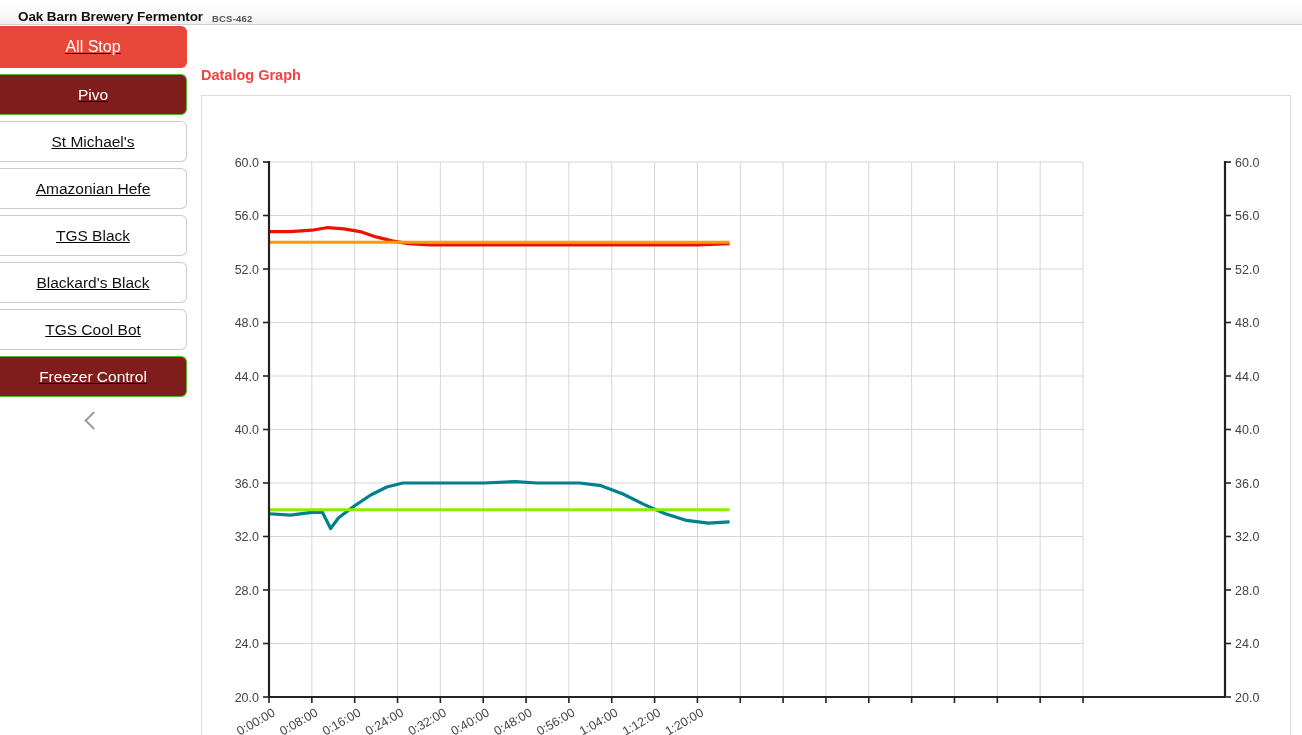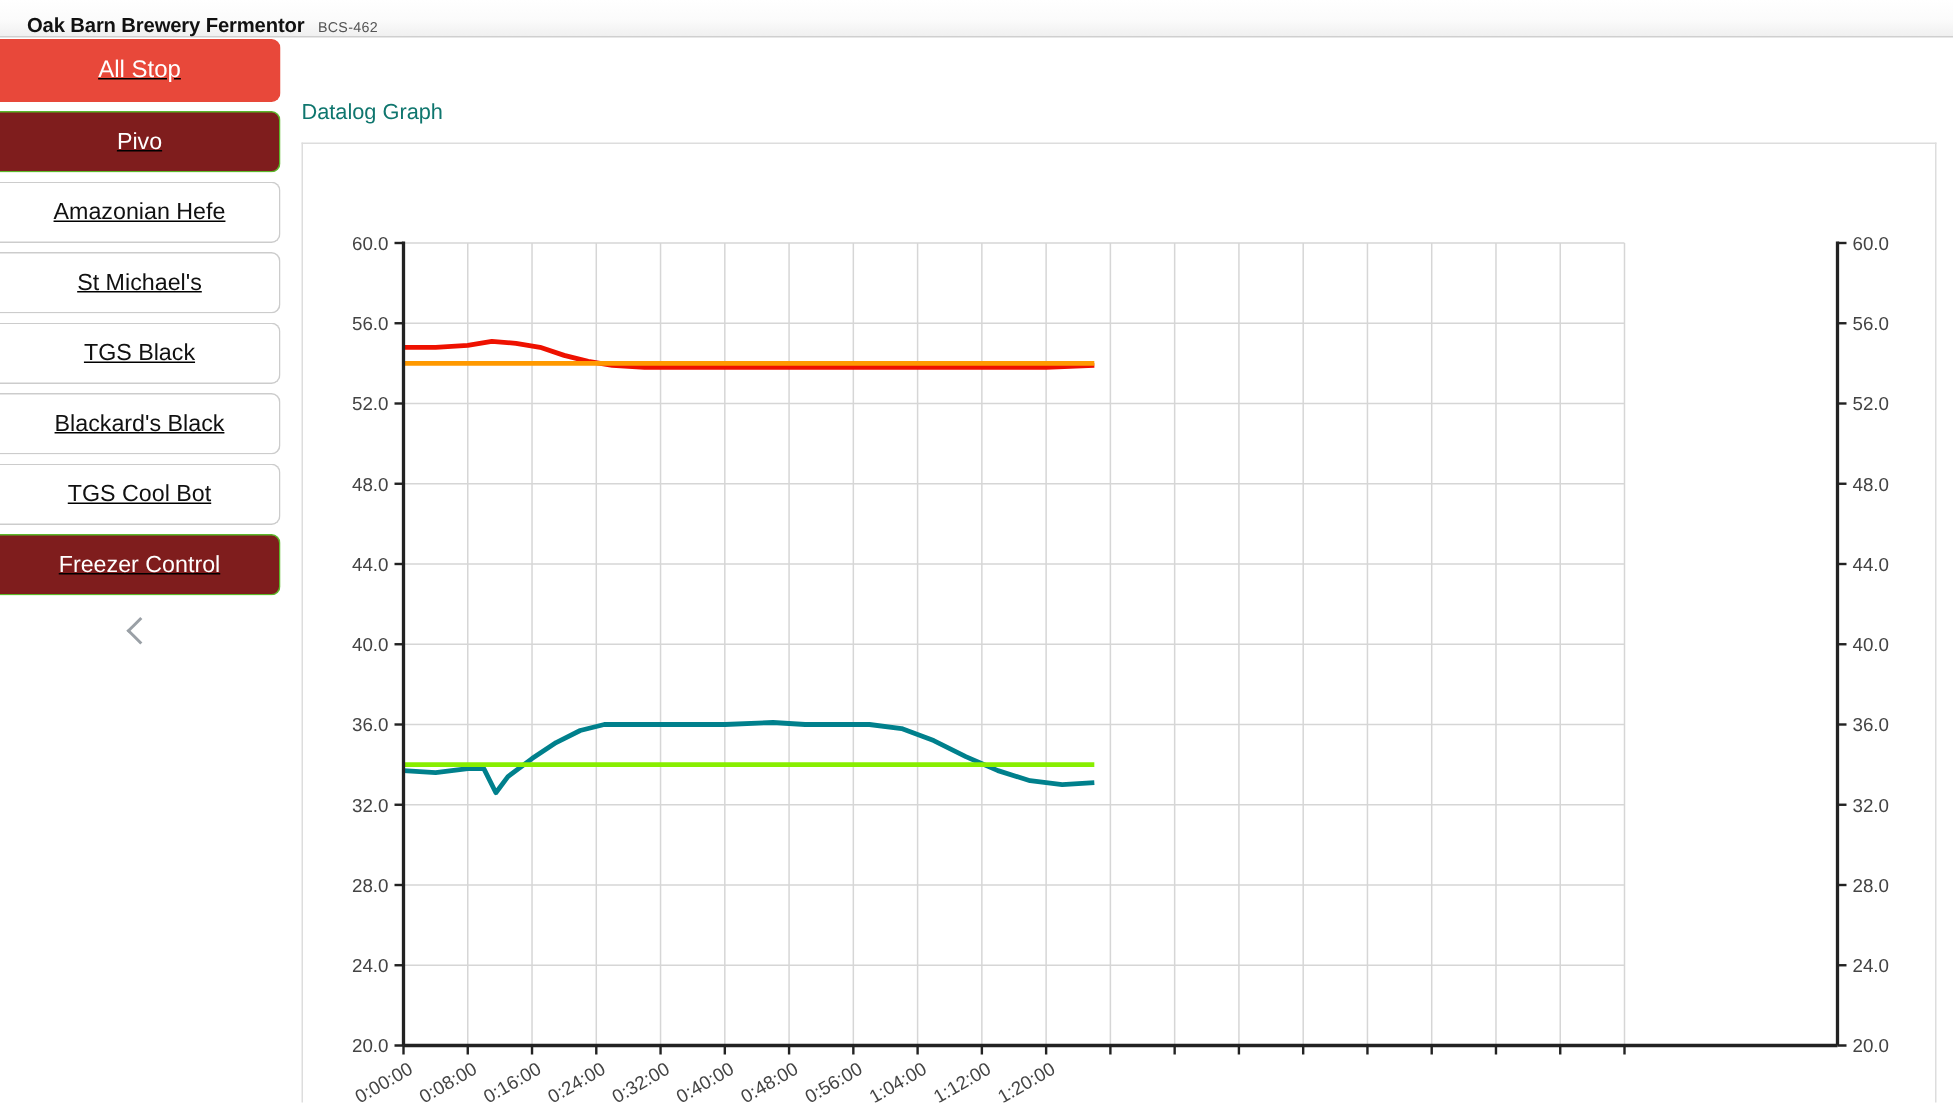--- a/index.html
+++ b/index.html
@@ -29,21 +29,21 @@
   }
   .app-title {
     font-size: 13.5px;
     font-weight: bold;
     color: #111111;
     margin-left: 18px;
     letter-spacing: -0.1px;
   }
   .app-model {
     font-size: 9.5px;
-    font-weight: normal;
+    font-weight: bold;
     color: #555555;
     margin-left: 9px;
     letter-spacing: 0.2px;
   }
 
   
   .sidebar {
     position: absolute;
     left: 0; top: 26px;
     width: 187px;
@@ -100,22 +100,22 @@
   }
 
   
   .main {
     position: absolute;
     left: 199px; top: 26px;
     right: 0; bottom: 0;
   }
   .panel-title {
     font-size: 14.5px;
-    font-weight: normal;
-    color: #0f766e;
+    font-weight: bold;
+    color: #ef4444;
     margin: 41px 0 0 2px;
   }
   .card {
     position: absolute;
     left: 2px;
     top: 69px;
     width: 1090px;
     height: 648px;
     border: 1px solid #dddddd;
     border-bottom: none;
@@ -147,22 +147,22 @@
 <body>
 
 <div class="titlebar">
   <span class="app-title">Oak Barn Brewery Fermentor</span>
   <span class="app-model">BCS-462</span>
 </div>
 
 <div class="sidebar" id="sidebar-root">
     <button class="side-btn stop">All Stop</button>
     <button class="side-btn active">Pivo</button>
+    <button class="side-btn">St Michael's</button>
     <button class="side-btn">Amazonian Hefe</button>
-    <button class="side-btn">St Michael's</button>
     <button class="side-btn">TGS Black</button>
     <button class="side-btn">Blackard's Black</button>
     <button class="side-btn">TGS Cool Bot</button>
     <button class="side-btn active">Freezer Control</button>
     <div class="collapse-row">
       <span class="chev"></span>
     </div>
   </div>
 
 <div class="main">

